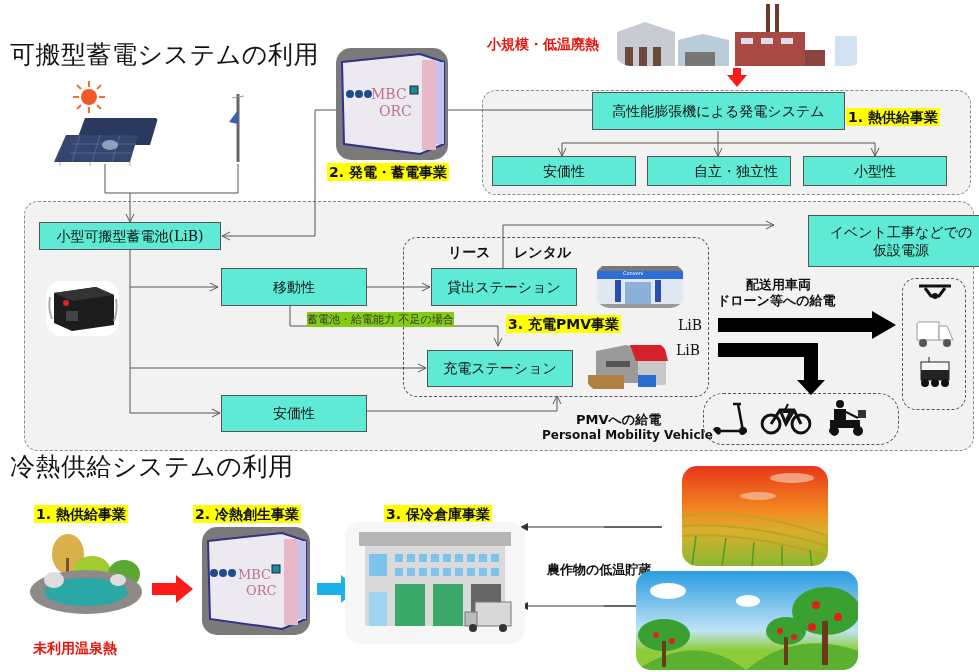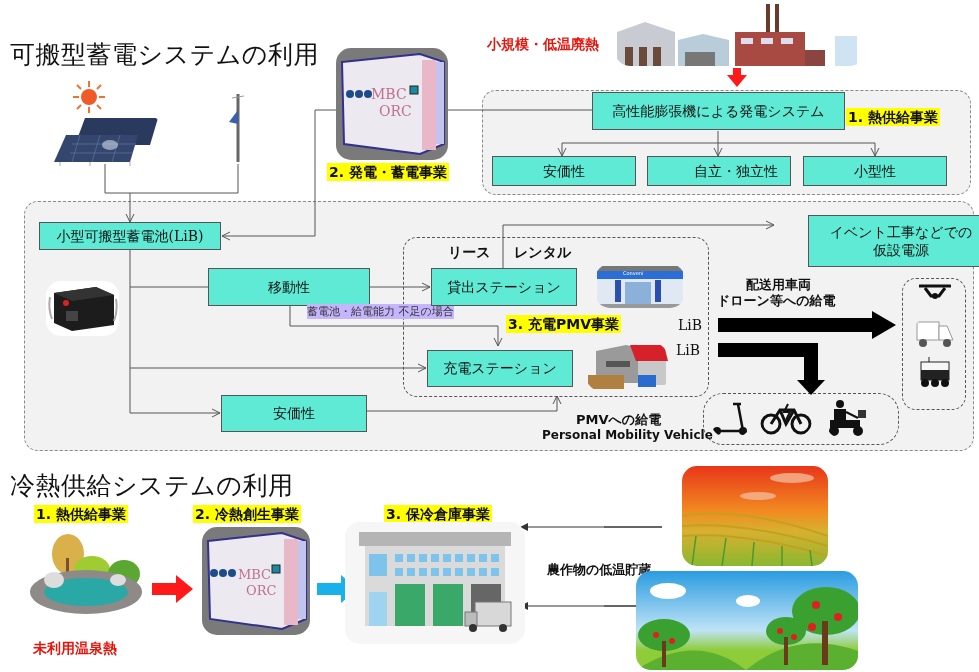--- a/index.html
+++ b/index.html
@@ -14,21 +14,21 @@
   .bold{font-weight:bold;position:absolute;white-space:nowrap;}
   .small{font-size:11px;position:absolute;white-space:nowrap;color:#333;}
   .serif{font-family:"DejaVu Serif","Liberation Serif",serif;font-size:14px;position:absolute;}
   svg.lines{position:absolute;left:0;top:0;}
   .img{position:absolute;overflow:hidden;border-radius:15px;}
 </style>
 </head>
 <body>
 
 <div class="abs title" style="left:10px;top:38px;">可搬型蓄電システムの利用</div>
-<div class="abs title" style="left:10px;top:453px;margin-top:16px;">冷熱供給システムの利用</div>
+<div class="abs title" style="left:10px;top:434px;margin-top:16px;">冷熱供給システムの利用</div>
 
 <div class="panel" style="left:482px;top:90px;width:487px;height:103px;"></div>
 
 <div class="panel" style="left:24px;top:201px;width:948px;height:248px;"></div>
 
 <div class="inner-panel" style="left:403px;top:237px;width:304px;height:158px;"></div>
 <div class="inner-panel" style="left:902px;top:278px;width:62px;height:130px;"></div>
 <div class="inner-panel" style="left:703px;top:393px;width:194px;height:50px;border-radius:20px;"></div>
 
 <svg class="lines" width="979" height="672">
@@ -194,23 +194,23 @@
 <div class="img" style="left:46px;top:281px;width:73px;height:55px;background:#fff;">
   <svg width="73" height="55">
       <polygon points="8,12 50,6 68,14 68,44 26,50 8,42" fill="#1c1c1c"></polygon>
       <polygon points="8,12 50,6 68,14 26,20" fill="#333"></polygon>
       <circle cx="20" cy="22" r="3" fill="#d22"></circle>
       <rect x="20" y="30" width="12" height="10" fill="#444"></rect>
       <path d="M4,16 Q2,28 6,38" stroke="#aaa" stroke-width="2" fill="none"></path>
       <path d="M70,18 Q72,30 68,40" stroke="#aaa" stroke-width="2" fill="none"></path>
     </svg>
 </div>
-<div class="box" style="left:208px;top:268px;width:162px;height:38px;">移動性</div>
+<div class="box" style="left:221px;top:268px;width:146px;height:38px;">移動性</div>
 <div class="box" style="left:221px;top:395px;width:146px;height:37px;">安価性</div>
-<div class="small" style="left:307px;top:304px;background:#c4b5fd;">蓄電池・給電能力 不足の場合</div>
+<div class="small" style="left:307px;top:312px;background:#84cc16;">蓄電池・給電能力 不足の場合</div>
 
 <div class="bold" style="left:448px;top:244px;font-size:14px;">リース</div>
 <div class="bold" style="left:514px;top:244px;font-size:14px;">レンタル</div>
 <div class="box" style="left:431px;top:268px;width:146px;height:38px;">貸出ステーション</div>
 <div class="box" style="left:427px;top:350px;width:146px;height:37px;">充電ステーション</div>
 <div class="hl" style="left:506px;top:315px;">3. 充電PMV事業</div>
 <div class="serif" style="left:678px;top:317px;">LiB</div>
 <div class="serif" style="left:676px;top:342px;">LiB</div>
 
 <div class="img" style="left:595px;top:264px;width:90px;height:44px;">

